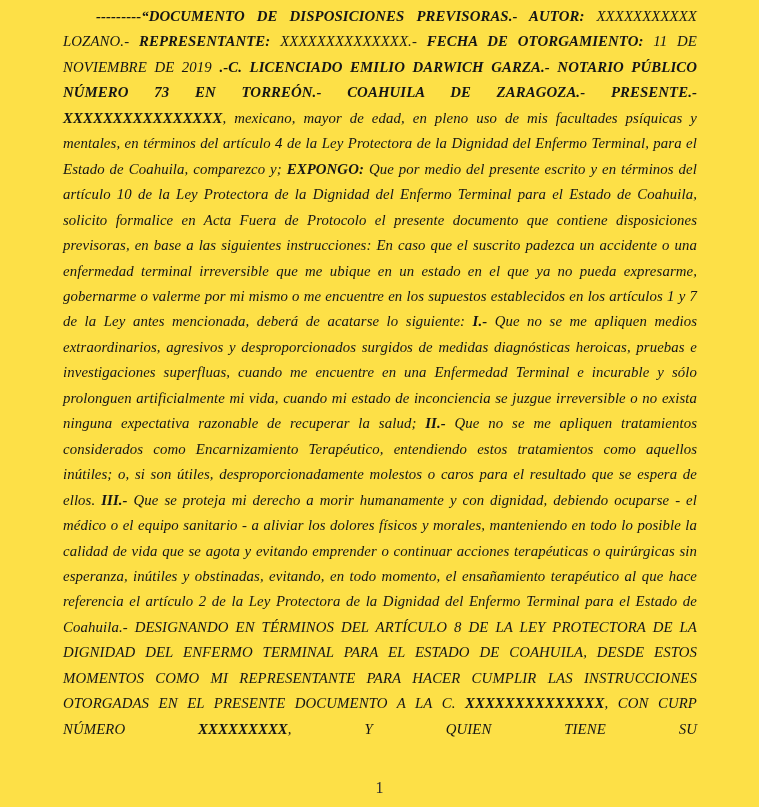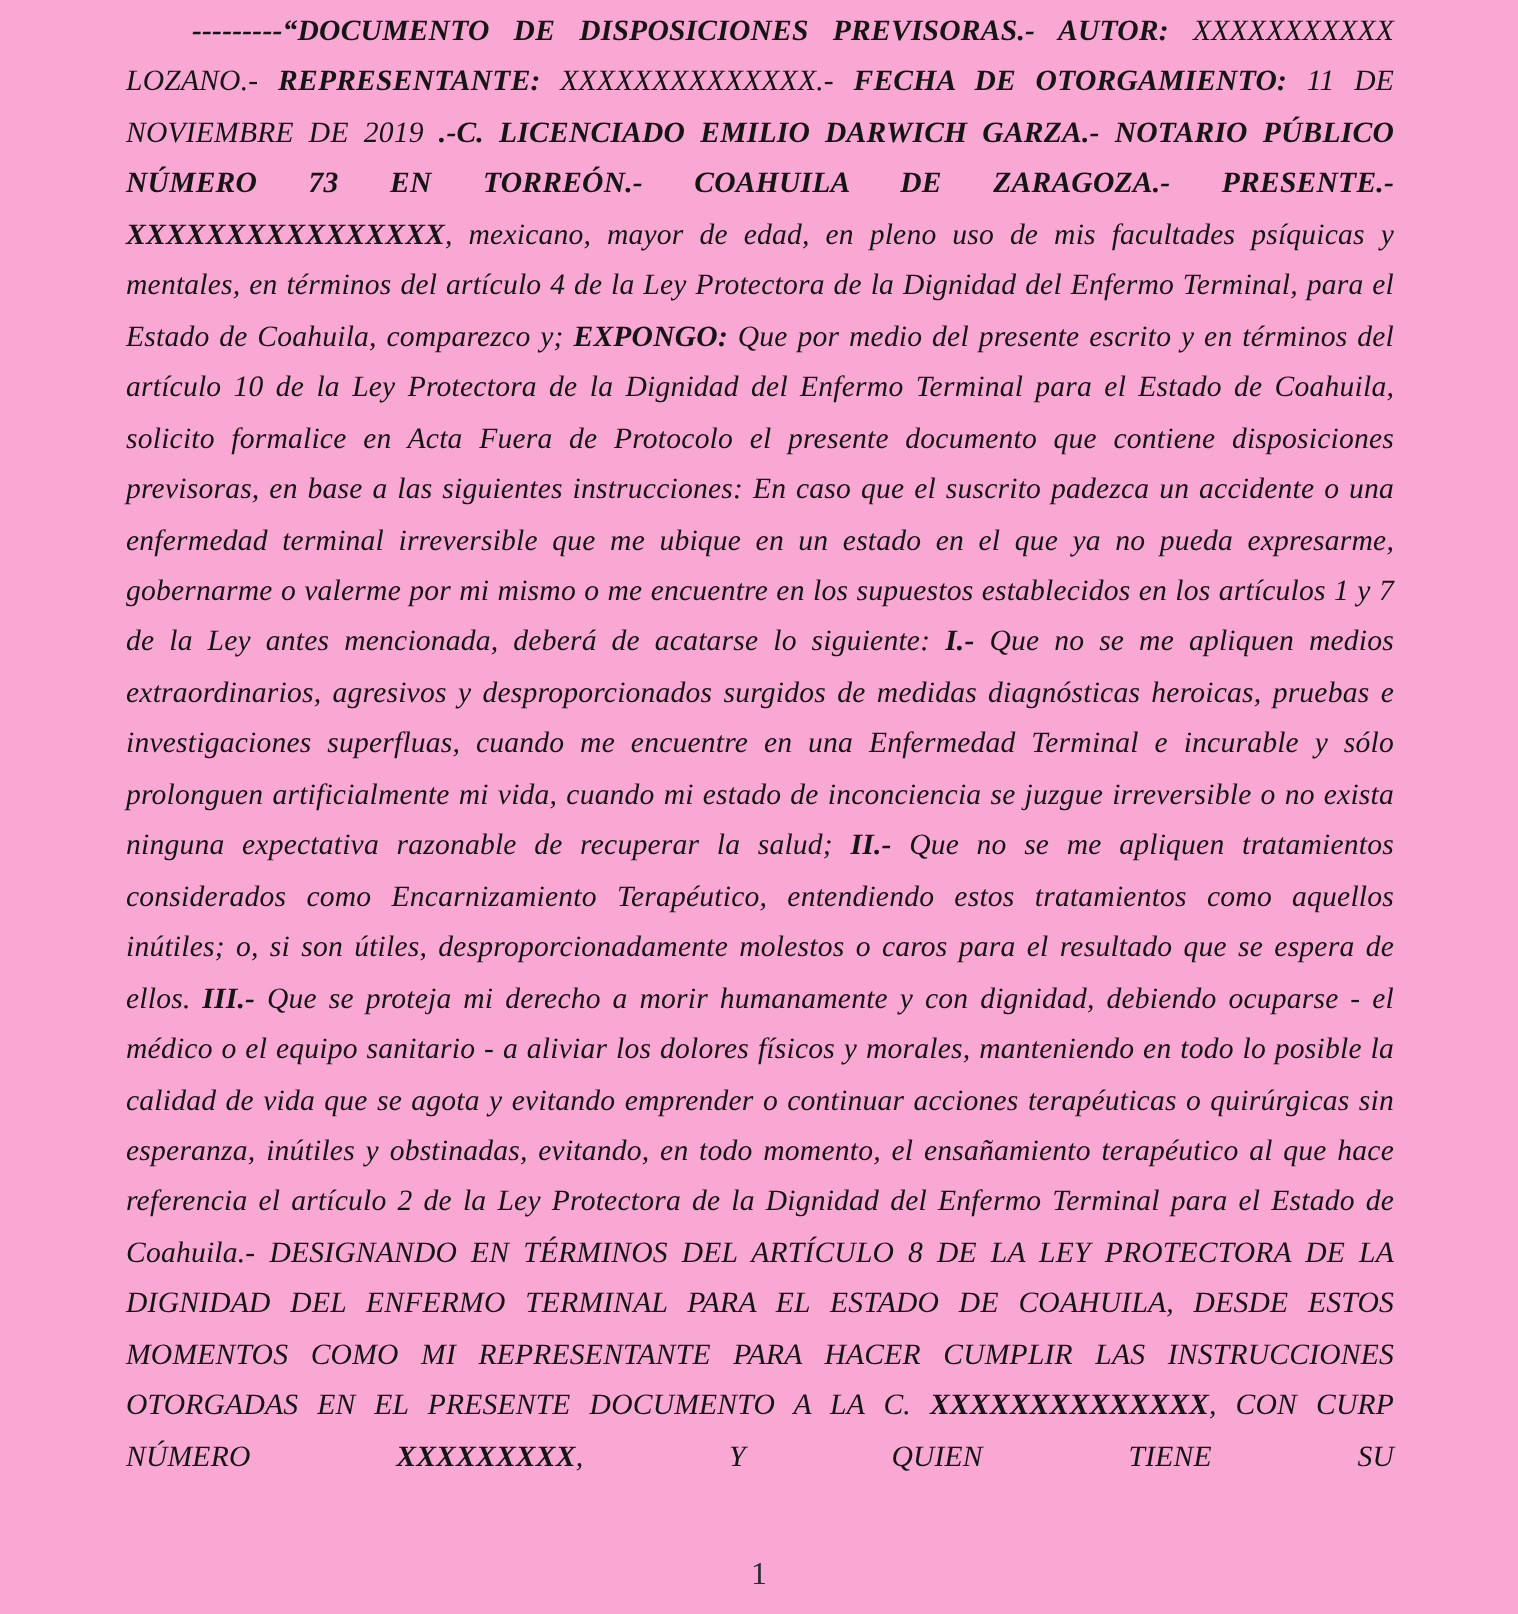--- a/index.html
+++ b/index.html
@@ -4,21 +4,21 @@
 <style>
   html, body {
     margin: 0;
     padding: 0;
     background: #ffffff;
   }
   .page {
     position: relative;
     width: 759px;
     height: 807px;
-    background: #f9a8d4;
+    background: #fde047;
     overflow: hidden;
     box-sizing: border-box;
   }
   .doc-body {
     position: absolute;
     left: 63px;
     top: 4px;
     width: 634px;
     margin: 0;
     font-family: "Liberation Serif", "DejaVu Serif", serif;

